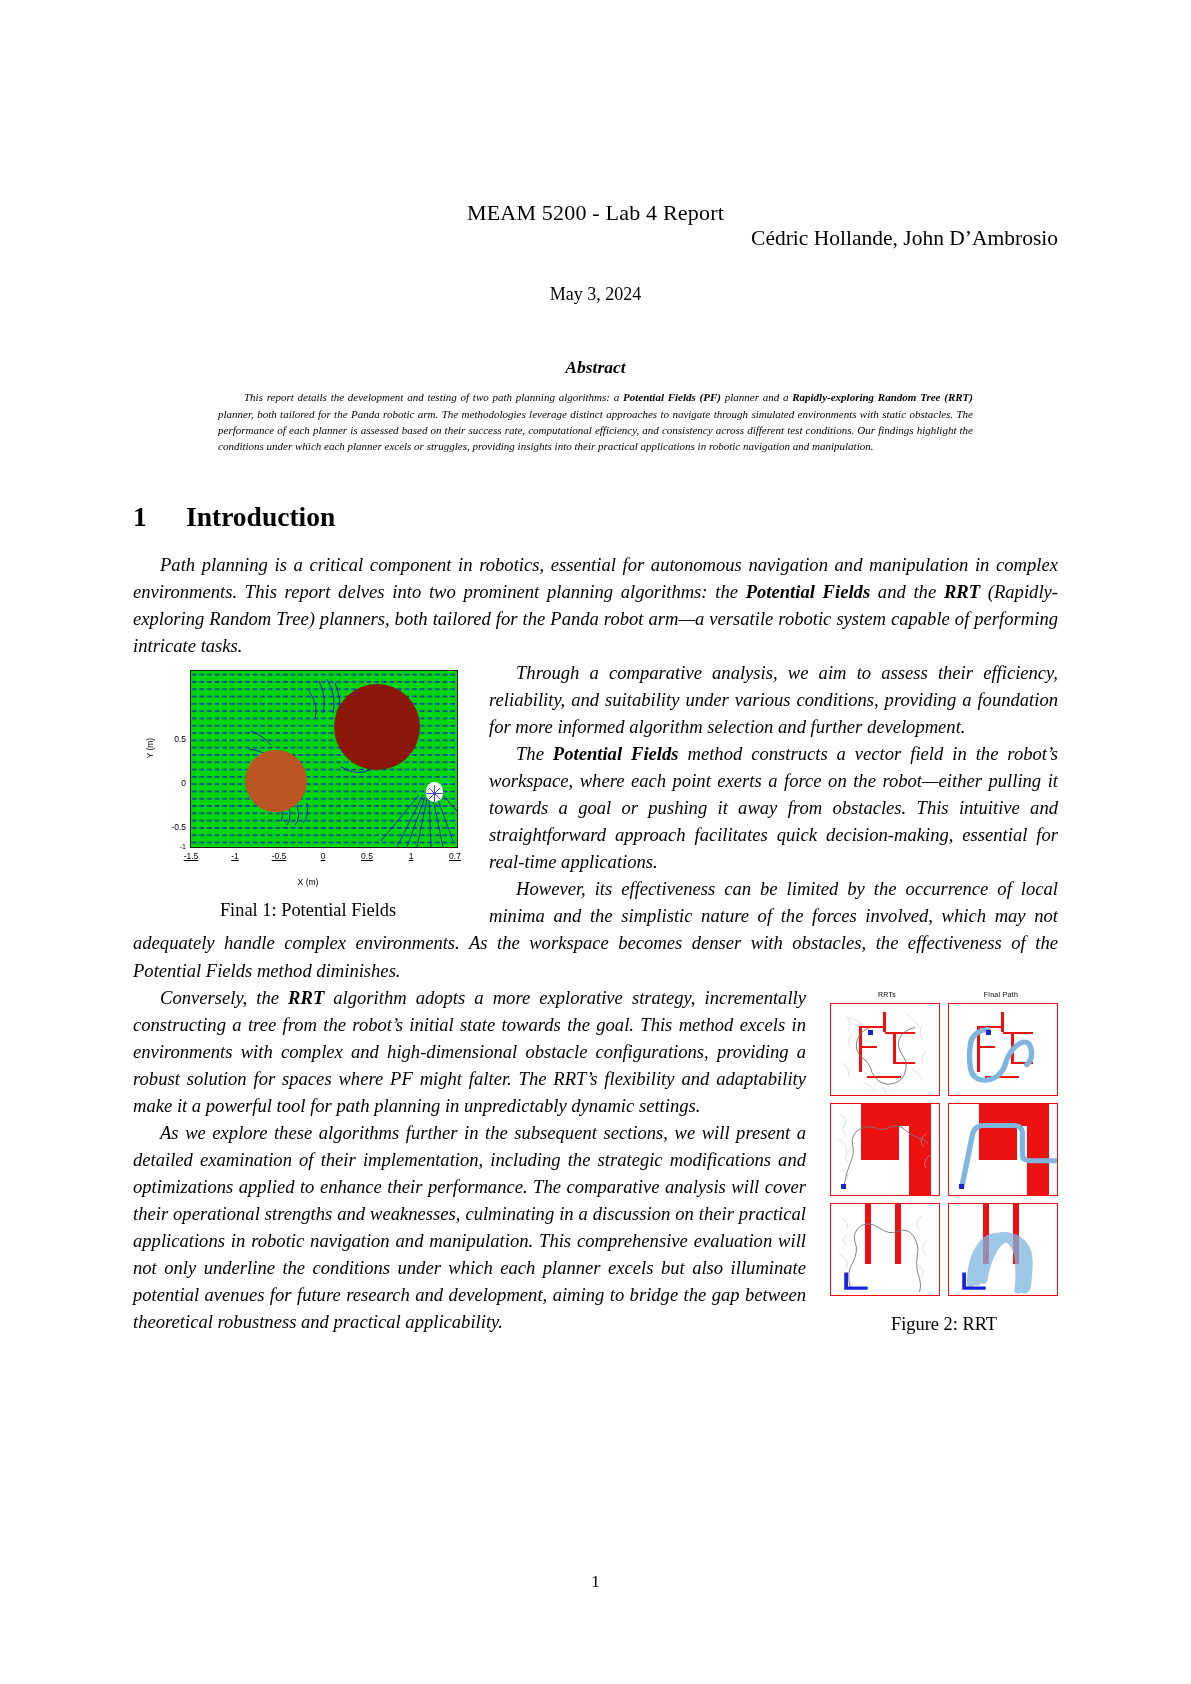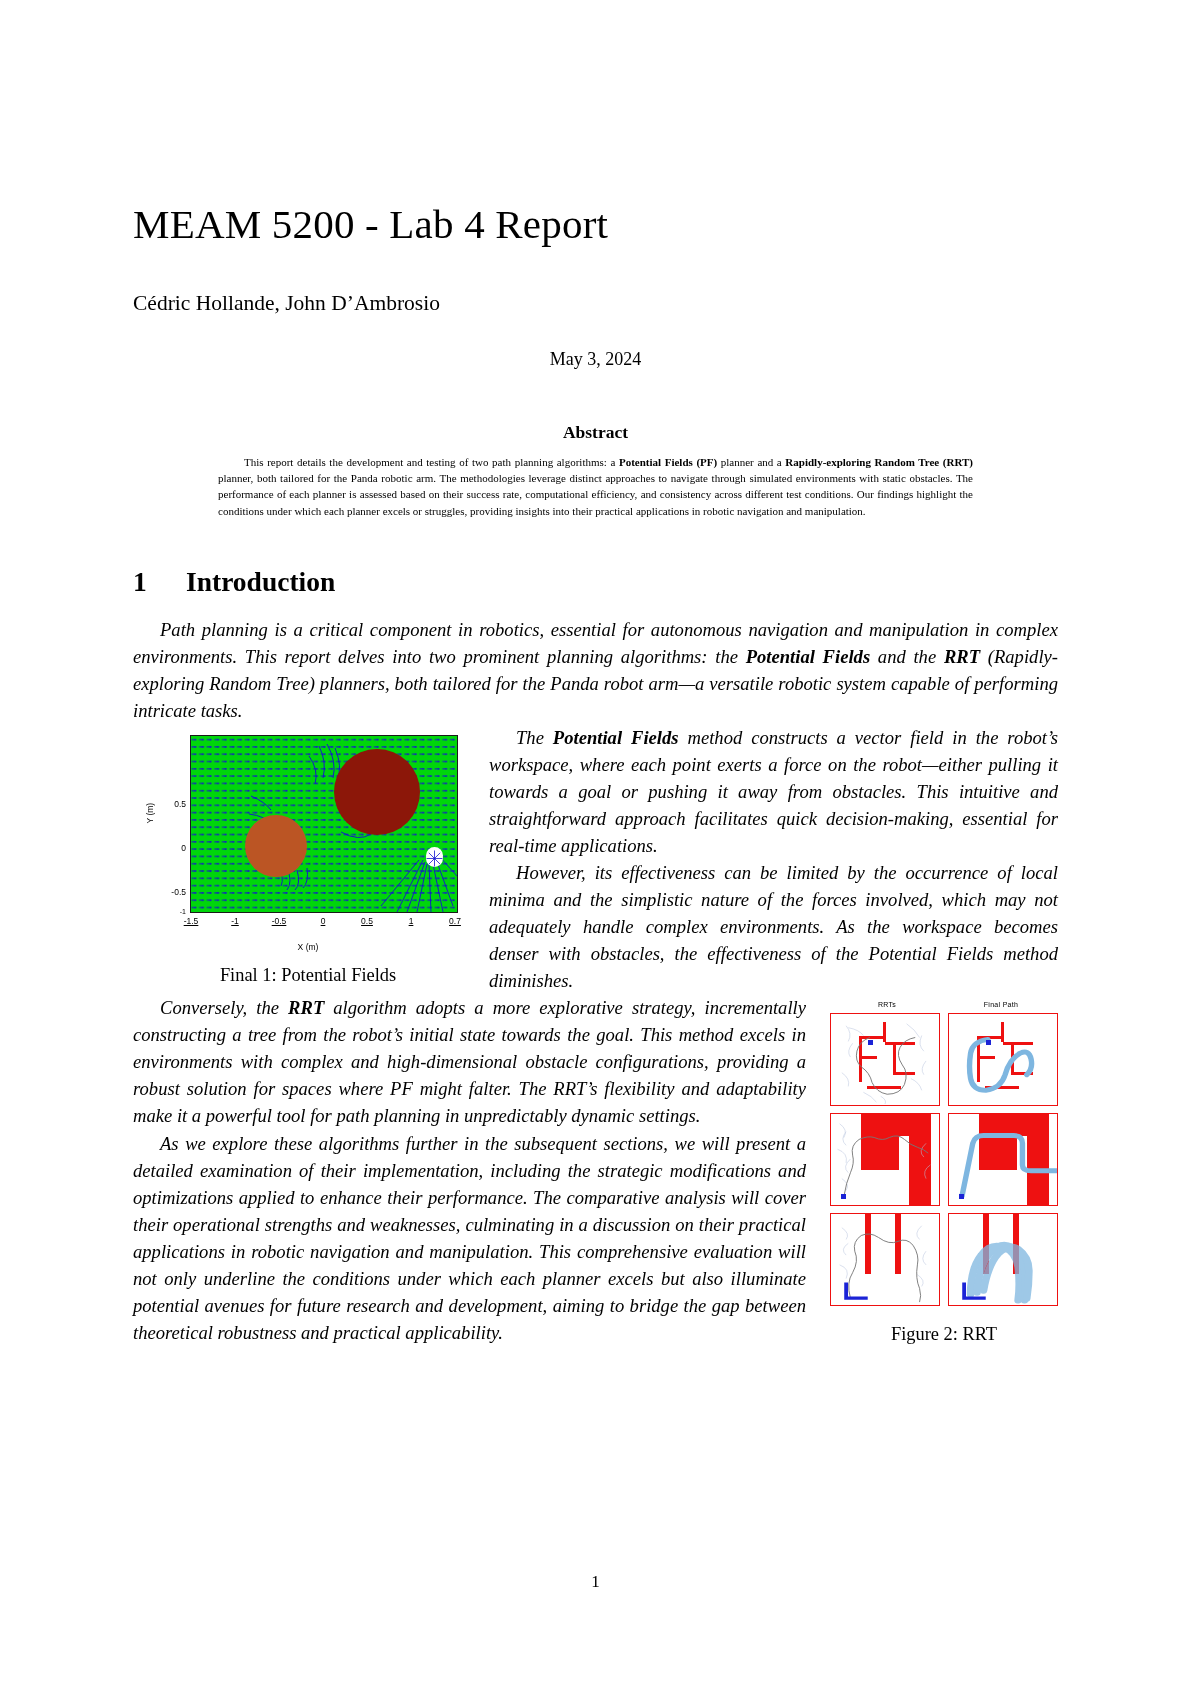--- a/index.html
+++ b/index.html
@@ -25,41 +25,42 @@
   }
   .content {
     position: absolute;
     left: 133px;
     top: 0;
     width: 925px;
   }
 
   
   .title {
-    font-size: 41px;
+    text-align: center;
+    font-size: 22px;
     line-height: 1.2;
     margin-top: 200px;
     letter-spacing: 0.2px;
   }
   .authors {
-    text-align: left;
+    text-align: right;
     font-size: 21.5px;
-    margin-top: 42px;
   }
   .date {
     text-align: center;
     font-size: 18px;
     margin-top: 33px;
   }
 
   
   .abstract-wrap {
     margin: 0 auto;
     width: 755px;
     margin-top: 52px;
+    font-style: italic;
   }
   .abstract-head {
     text-align: center;
     font-weight: bold;
     font-size: 17.5px;
     margin-bottom: 11px;
   }
   .abstract-body {
     font-size: 11px;
     line-height: 1.465;
@@ -314,20 +315,21 @@
           <div class="pf-xtick" style="left:157px;">0</div>
           <div class="pf-xtick" style="left:201px;">0.5</div>
           <div class="pf-xtick" style="left:245px;">1</div>
           <div class="pf-xtick" style="left:289px;">0.7</div>
 
           <div class="pf-xlabel">X (m)</div>
         </div>
         <div class="fig-caption">Final 1:  Potential Fields</div>
       </div>
 
+      <p>Through a comparative analysis, we aim to assess their efficiency, reliability, and suitability under various conditions, providing a foundation for more informed algorithm selection and further development.</p>
 
       <p><span>The </span><b>Potential Fields</b><span> method constructs a vector field in the robot’s workspace, where each point exerts a force on the robot—either pulling it towards a goal or pushing it away from obstacles. This intuitive and straightforward approach facilitates quick decision-making, essential for real-time applications.</span></p>
 
       <p>However, its effectiveness can be limited by the occurrence of local minima and the simplistic nature of the forces involved, which may not adequately handle complex environments. As the workspace becomes denser with obstacles, the effectiveness of the Potential Fields method diminishes.</p>
 
       <div class="fig2">
         <div class="rrt-grid">
           <div class="rrt-colhead">
             <span>RRTs</span>
             <span>Final Path</span>

